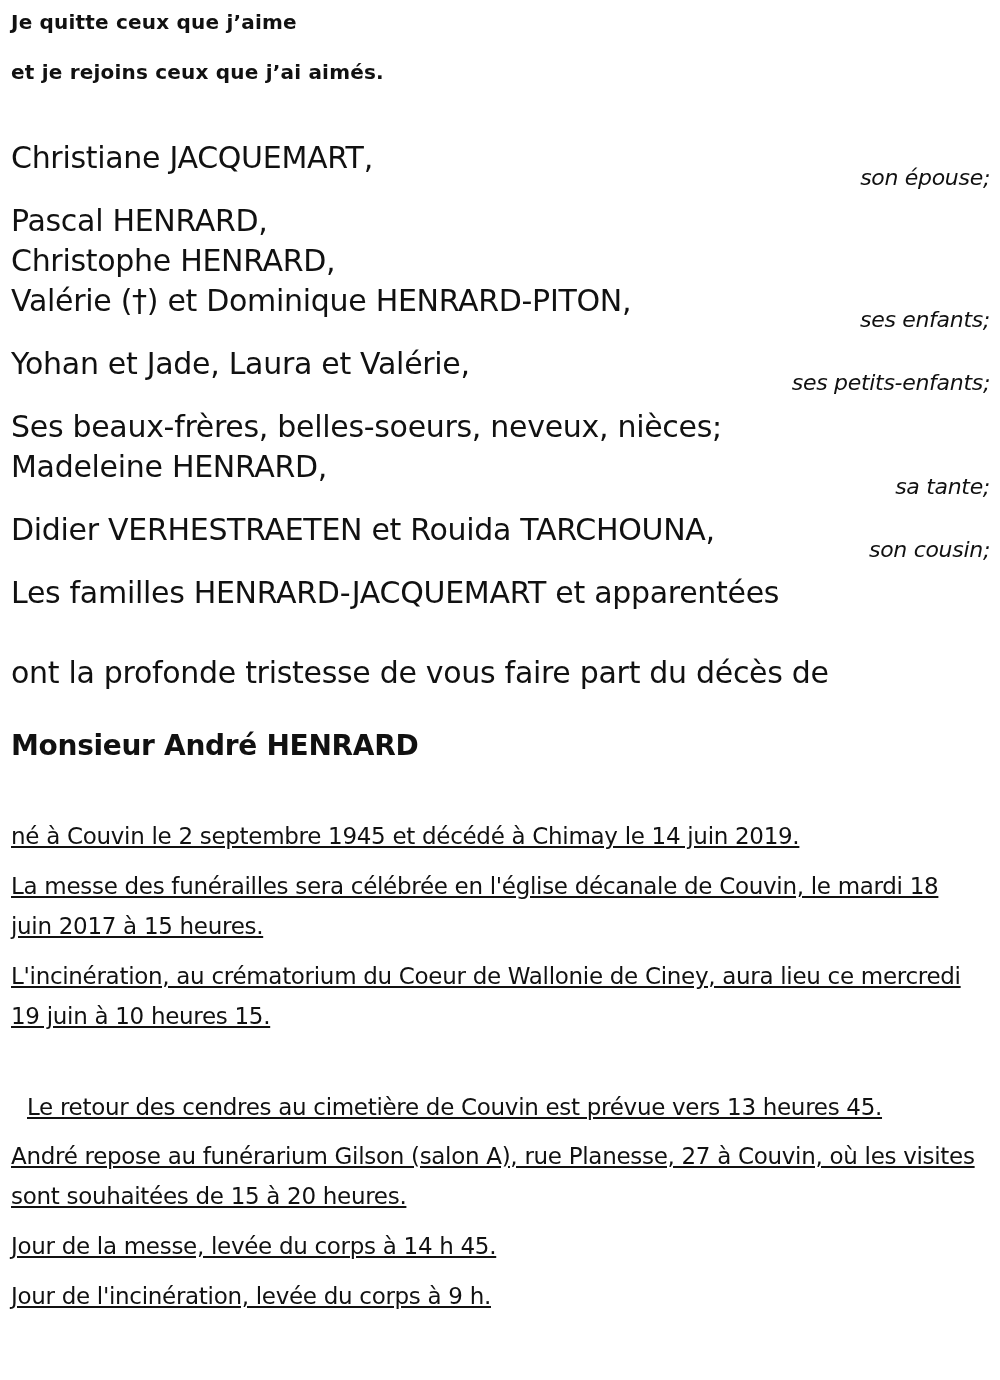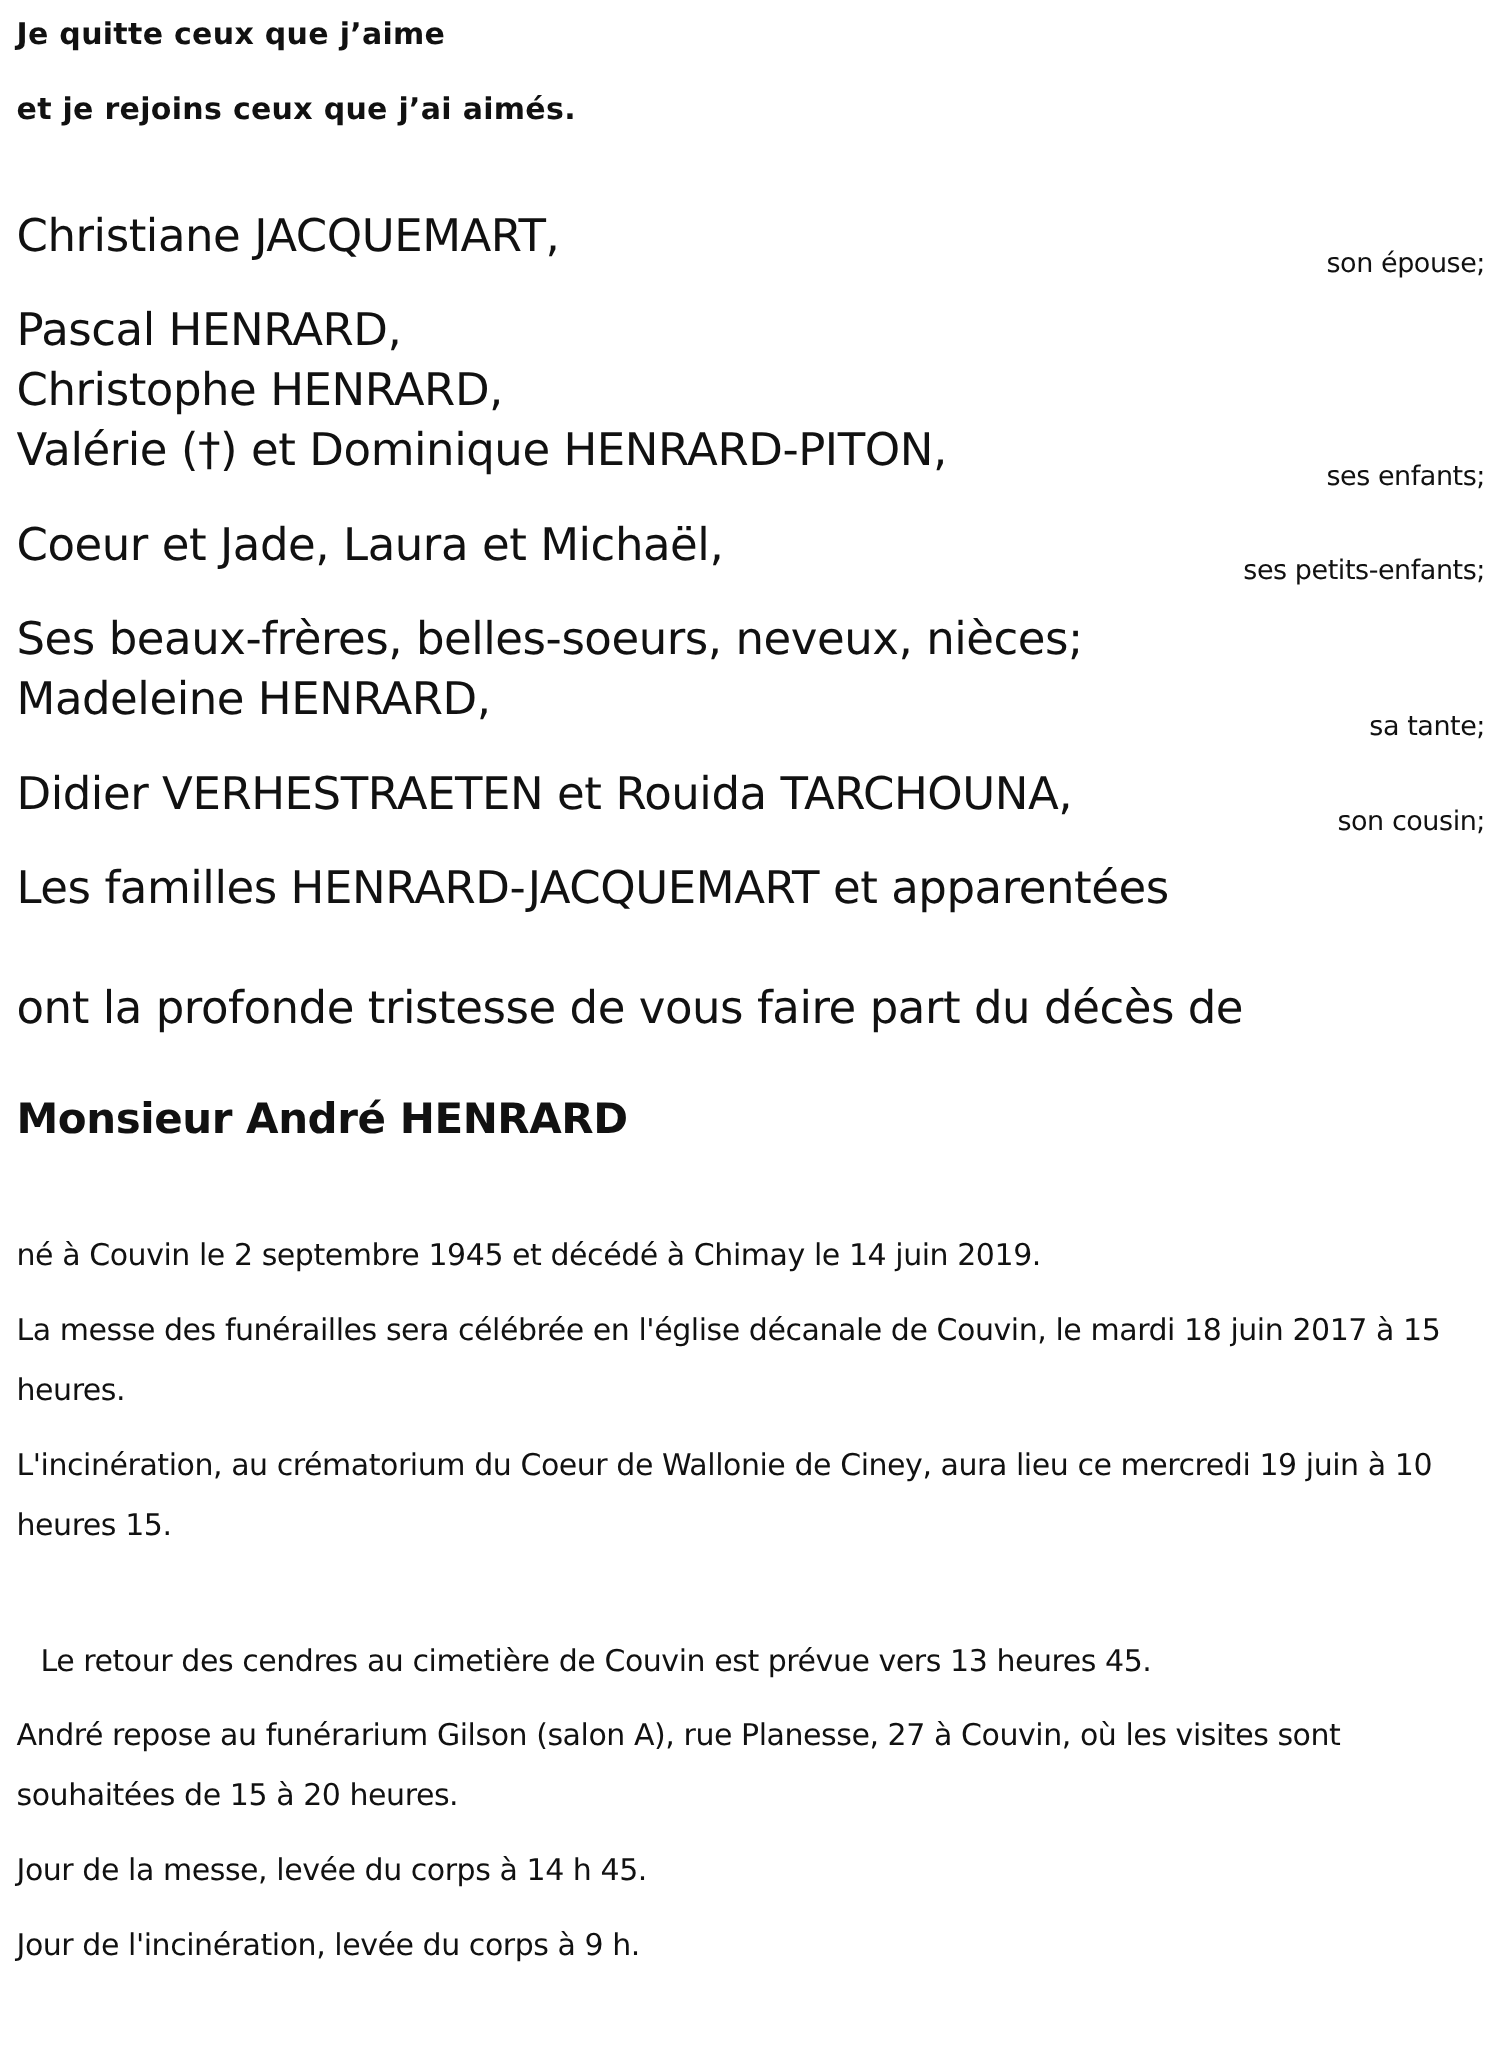--- a/index.html
+++ b/index.html
@@ -29,56 +29,58 @@
       letter-spacing: -0.3px;
     }
     .verse {
       font-weight: bold;
       font-size: 20px;
       letter-spacing: 0.2px;
     }
     .rel {
       position: absolute;
       right: 10px;
-      font-size: 18px;
+      font-style: italic;
+      font-size: 22px;
       white-space: nowrap;
       letter-spacing: -0.3px;
       text-align: center;
     }
     .deceased {
       font-weight: bold;
       font-size: 28px;
       letter-spacing: -0.3px;
     }
     .para {
       position: absolute;
       left: 11px;
       width: 965px;
-      font-size: 20px;
+      font-size: 23px;
       line-height: 40px;
       letter-spacing: -0.3px;
+      text-decoration: underline;
     }
   </style>
 </head>
 <body>
 
 <div class="doc">
 
   <div class="line verse" style="top:10px;">Je quitte ceux que j’aime</div>
   <div class="line verse" style="top:60px;">et je rejoins ceux que j’ai aimés.</div>
 
   <div class="line" style="top:140px;">Christiane JACQUEMART,</div>
   <div class="rel" style="top:165px;">son épouse;</div>
 
   <div class="line" style="top:203px;">Pascal HENRARD,</div>
   <div class="line" style="top:243px;">Christophe HENRARD,</div>
   <div class="line" style="top:283px;">Valérie (†) et Dominique HENRARD-PITON,</div>
   <div class="rel" style="top:307px;">ses enfants;</div>
 
-  <div class="line" style="top:346px;">Coeur et Jade, Laura et Michaël,</div>
+  <div class="line" style="top:346px;">Yohan et Jade, Laura et Valérie,</div>
   <div class="rel" style="top:370px;">ses petits-enfants;</div>
 
   <div class="line" style="top:409px;">Ses beaux-frères, belles-soeurs, neveux, nièces;</div>
 
   <div class="line" style="top:449px;">Madeleine HENRARD,</div>
   <div class="rel" style="top:474px;">sa tante;</div>
 
   <div class="line" style="top:512px;">Didier VERHESTRAETEN et Rouida TARCHOUNA,</div>
   <div class="rel" style="top:537px;">son cousin;</div>
 

